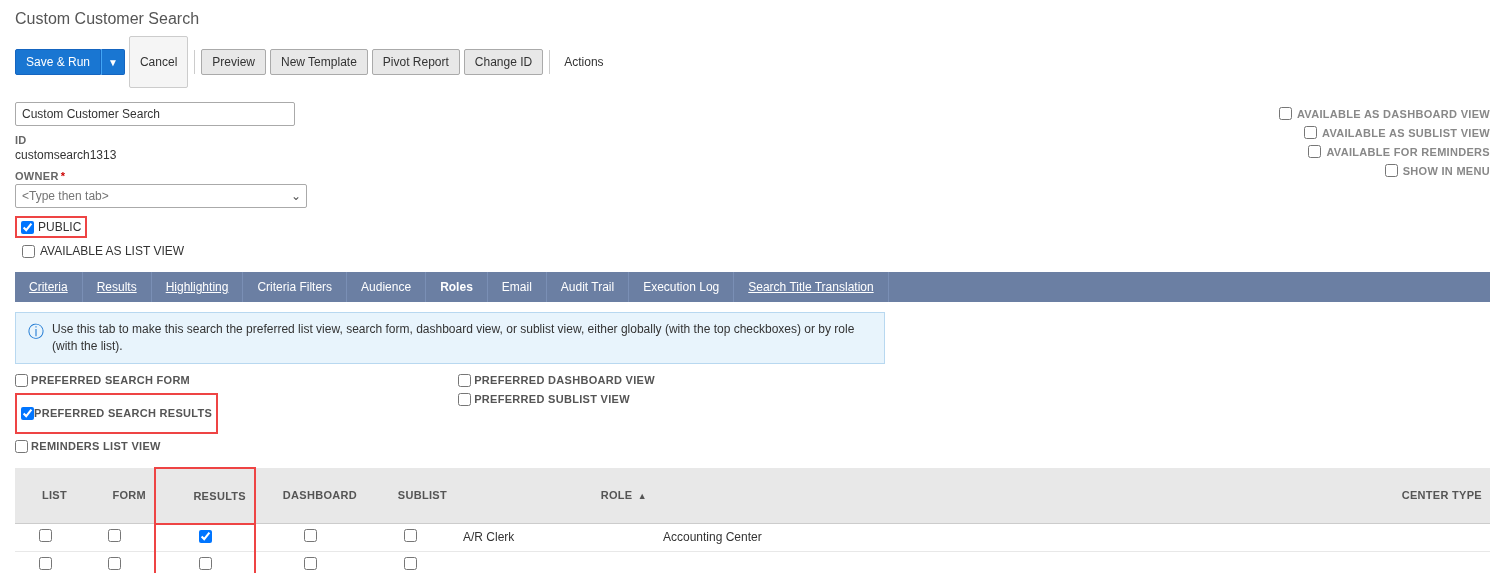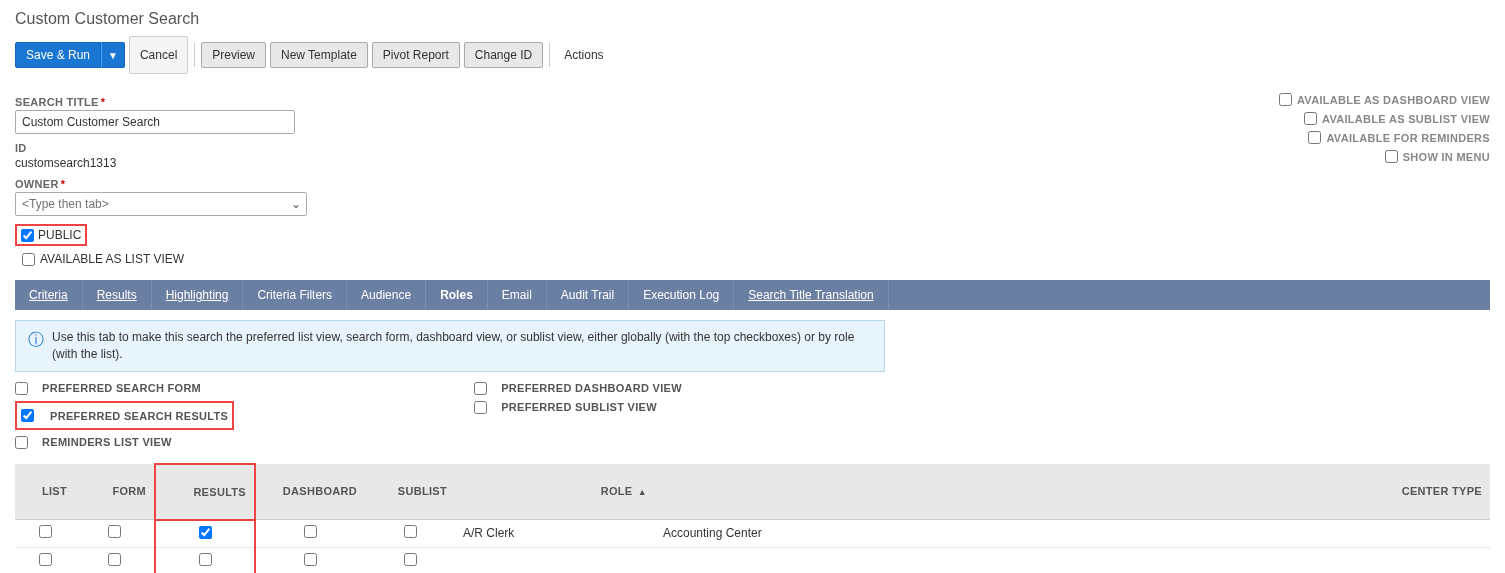--- a/index.html
+++ b/index.html
@@ -16,21 +16,21 @@
       background: #1976d2; color: #fff; border: 1px solid #1565c0; 
       padding: 5px 10px; cursor: pointer; font-size: 12px; border-radius: 2px 0 0 2px;
       display: flex; align-items: center; gap: 4px;
     }
     .btn-save-dropdown {
       background: #1976d2; color: #fff; border: 1px solid #1565c0; border-left: 1px solid #42a5f5;
       padding: 5px 6px; cursor: pointer; font-size: 10px; border-radius: 0 2px 2px 0;
     }
     .btn-cancel {
       background: #f5f5f5; color: #333; border: 1px solid #ccc;
-      padding: 11px 10px; cursor: pointer; font-size: 12px; border-radius: 2px;
+      padding: 18px 10px; cursor: pointer; font-size: 12px; border-radius: 2px;
     }
     .btn-gray {
       background: #e8e8e8; color: #333; border: 1px solid #aaa;
       padding: 5px 10px; cursor: pointer; font-size: 12px; border-radius: 2px;
     }
     .btn-actions {
       background: transparent; color: #333; border: none;
       padding: 5px 8px; cursor: pointer; font-size: 12px;
     }
     .toolbar-divider { width: 1px; height: 24px; background: #ccc; margin: 0 2px; }
@@ -74,23 +74,23 @@
       background: #e8f4fc; border: 1px solid #b8d8f0; padding: 8px 12px;
       display: flex; gap: 8px; align-items: flex-start; margin: 10px 0;
       max-width: 870px;
     }
     .info-icon { color: #1976d2; font-size: 16px; margin-top: 1px; }
     .info-text { font-size: 12px; color: #333; line-height: 1.4; }
     
     .checkboxes-section { margin: 8px 0; }
     .check-cols { display: flex; gap: 40px; }
     .check-col { display: flex; flex-direction: column; gap: 6px; }
-    .pref-check-row { display: flex; align-items: center; gap: 14px; }
+    .pref-check-row { display: flex; align-items: center; gap: 3px; }
     .pref-check-label { font-size: 11px; color: #555; font-weight: bold; letter-spacing: 0.3px; }
-    .preferred-results-box { border: 2px solid #e44; padding: 6px 4px; display: flex; align-items: flex-end; gap: 16px; }
+    .preferred-results-box { border: 2px solid #e44; padding: 12px 4px; display: flex; align-items: flex-start; gap: 0; }
     
     .table-section { margin-top: 14px; }
     .data-table { width: 100%; border-collapse: collapse; }
     .data-table thead tr { background: #e8e8e8; }
     .data-table thead th { 
       padding: 21px 8px; text-align: right; font-size: 11px; 
       color: #555; font-weight: bold; border-bottom: 1px solid #ccc;
       letter-spacing: 0.3px;
     }
     .data-table th.col-results { border: 2px solid #e44; }
@@ -126,23 +126,20 @@
     <button class="btn-gray">New Template</button>
     <button class="btn-gray">Pivot Report</button>
     <button class="btn-gray">Change ID</button>
     <div class="toolbar-divider"></div>
     <button class="btn-actions">Actions</button>
   </div>
 
   <div class="form-section">
     <div class="form-left">
       
-      <div class="field-label">
-        <span>SEARCH TITLE</span><span class="required">*</span>
-      </div>
       <input type="text" class="field-input" value="Custom Customer Search" style="">
       
       
       <div class="field-label">ID</div>
       <div class="field-static">customsearch1313</div>
       
       
       <div class="field-label">
         <span>OWNER</span><span class="required">*</span>
       </div>

